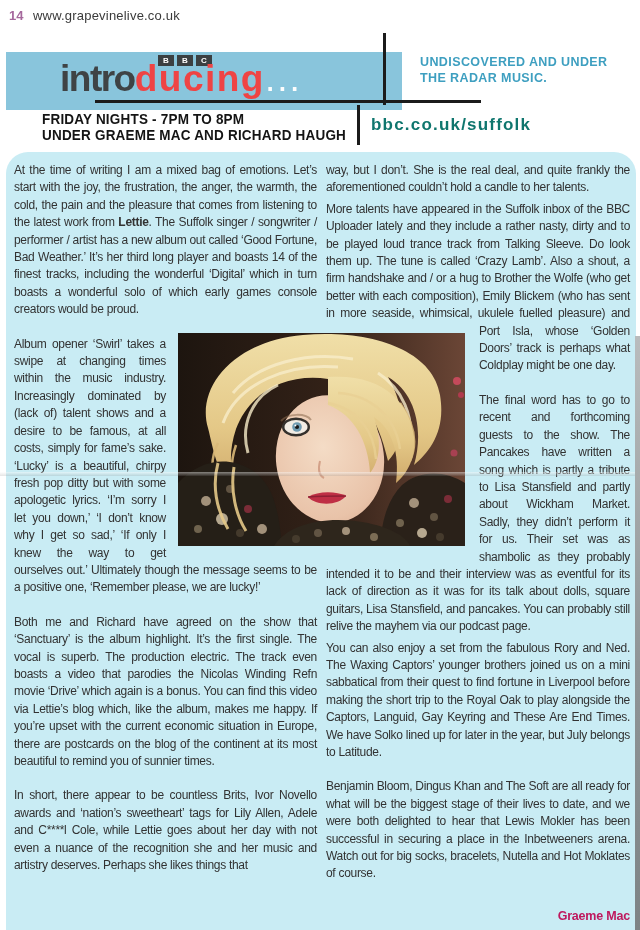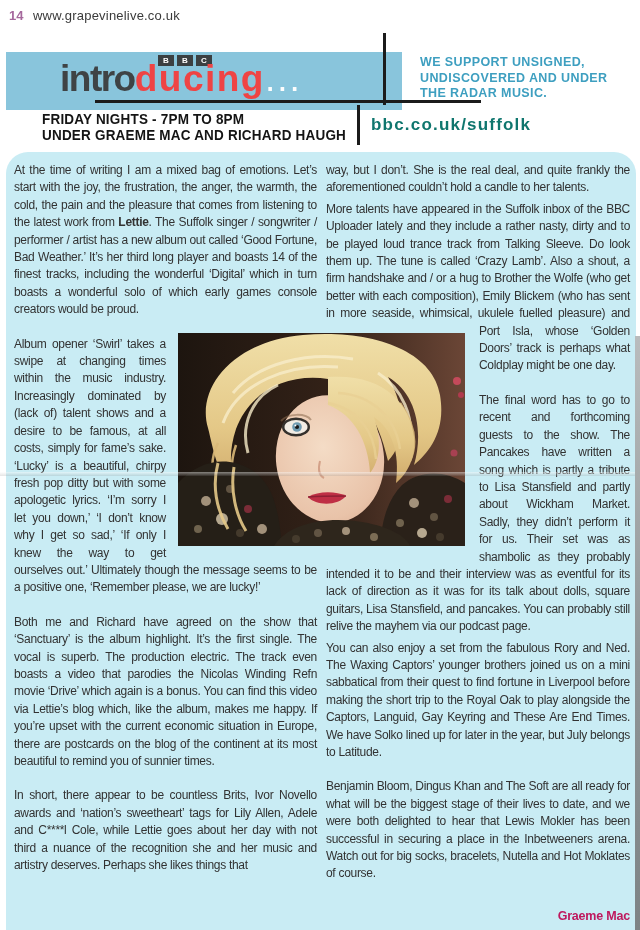--- a/index.html
+++ b/index.html
@@ -62,39 +62,38 @@
     <span class="blk">C</span>
   </div>
   <div class="logo-word">
     <span class="intro">intro</span><span class="ducing">ducing</span><span class="dots">...</span>
   </div>
   <div class="logo-underline"></div>
   <div class="vline1"></div>
   <div class="vline2"></div>
 
   <div class="tagline">
-    <div>WE SUPPORT UNSIGNED,</div>
     <div>UNDISCOVERED AND UNDER</div>
     <div>THE RADAR MUSIC.</div>
   </div>
 
   <div class="schedule">
     <div>FRIDAY NIGHTS - 7PM TO 8PM</div>
     <div>UNDER GRAEME MAC AND RICHARD HAUGH</div>
   </div>
   <div class="station-url">bbc.co.uk/suffolk</div>
 
   <div class="panel"></div>
 
   <div class="col col-left">
     <p class="tight"><span>At the time of writing I am a mixed bag of emotions. Let’s start with the joy, the frustration, the anger, the warmth, the cold, the pain and the pleasure that comes from listening to the latest work from </span><b>Lettie</b><span>. The Suffolk singer / songwriter / performer / artist has a new album out called ‘Good Fortune, Bad Weather.’ It’s her third long player and boasts 14 of the finest tracks, including the wonderful ‘Digital’ which in turn boasts a wonderful solo of which early games console creators would be proud.</span></p>
     <p class="tight"><i class="fl-r"></i></p>
     <p style="margin-top:17px;"><span>Album opener ‘Swirl’ takes a swipe at changing times within the music industry. Increasingly dominated by (lack of) talent shows and a desire to be famous, at all costs, simply for fame’s sake. ‘Lucky’ is a beautiful, chirpy fresh pop ditty but with some apologetic lyrics. ‘I’m sorry I let you down,’ ‘I don’t know why I get so sad,’ ‘If only I knew the way to get ourselves out.’ Ultimately though the message seems to be a positive one, ‘Remember please, we are lucky!’</span></p>
     <p><span>Both me and Richard have agreed on the show that ‘Sanctuary’ is the album highlight. It’s the first single. The vocal is superb. The production electric. The track even boasts a video that parodies the Nicolas Winding Refn movie ‘Drive’ which again is a bonus. You can find this video via Lettie’s blog which, like the album, makes me happy. If you’re upset with the current economic situation in Europe, there are postcards on the blog of the continent at its most beautiful to remind you of sunnier times.</span></p>
-    <p class="tight"><span>In short, there appear to be countless Brits, Ivor Novello awards and ‘nation’s sweetheart’ tags for Lily Allen, Adele and C****l Cole, while Lettie goes about her day with not third a nuance of the recognition she and her music and artistry deserves. Perhaps she likes things that</span></p>
+    <p class="tight"><span>In short, there appear to be countless Brits, Ivor Novello awards and ‘nation’s sweetheart’ tags for Lily Allen, Adele and C****l Cole, while Lettie goes about her day with not even a nuance of the recognition she and her music and artistry deserves. Perhaps she likes things that</span></p>
   </div>
 
   <div class="col col-right">
     <p class="tight"><span>way, but I don’t. She is the real deal, and quite frankly the aforementioned couldn’t hold a candle to her talents.</span></p>
     <p><span>More talents have appeared in the Suffolk inbox of the BBC Uploader lately and they include a rather nasty, dirty and to be played loud trance track from Talking Sleeve. Do look them up. The tune is called ‘Crazy Lamb’. Also a shout, a firm handshake and / or a hug to Brother the Wolfe (who get better with each composition), Emily Blickem (who has sent in more seaside, whimsical, ukulele fuelled pleasure) </span><i class="fl-l"></i><span>and Port Isla, whose ‘Golden Doors’ track is perhaps what Coldplay might be one day.</span></p>
     <p class="tight"><span>The final word has to go to recent and forthcoming guests to the show. The Pancakes have written a song which is partly a tribute to Lisa Stansfield and partly about Wickham Market. Sadly, they didn’t perform it for us. Their set was as shambolic as they probably intended it to be and their interview was as eventful for its lack of direction as it was for its talk about dolls, square guitars, Lisa Stansfield, and pancakes. You can probably still relive the mayhem via our podcast page.</span></p>
     <p><span>You can also enjoy a set from the fabulous Rory and Ned. The Waxing Captors’ younger brothers joined us on a mini sabbatical from their quest to find fortune in Liverpool before making the short trip to the Royal Oak to play alongside the Captors, Languid, Gay Keyring and These Are End Times. We have Solko lined up for later in the year, but July belongs to Latitude.</span></p>
     <p class="tight"><span>Benjamin Bloom, Dingus Khan and The Soft are all ready for what will be the biggest stage of their lives to date, and we were both delighted to hear that Lewis Mokler has been successful in securing a place in the Inbetweeners arena. Watch out for big socks, bracelets, Nutella and Hot Moklates of course.</span></p>
     <div class="byline">Graeme Mac</div>
   </div>

